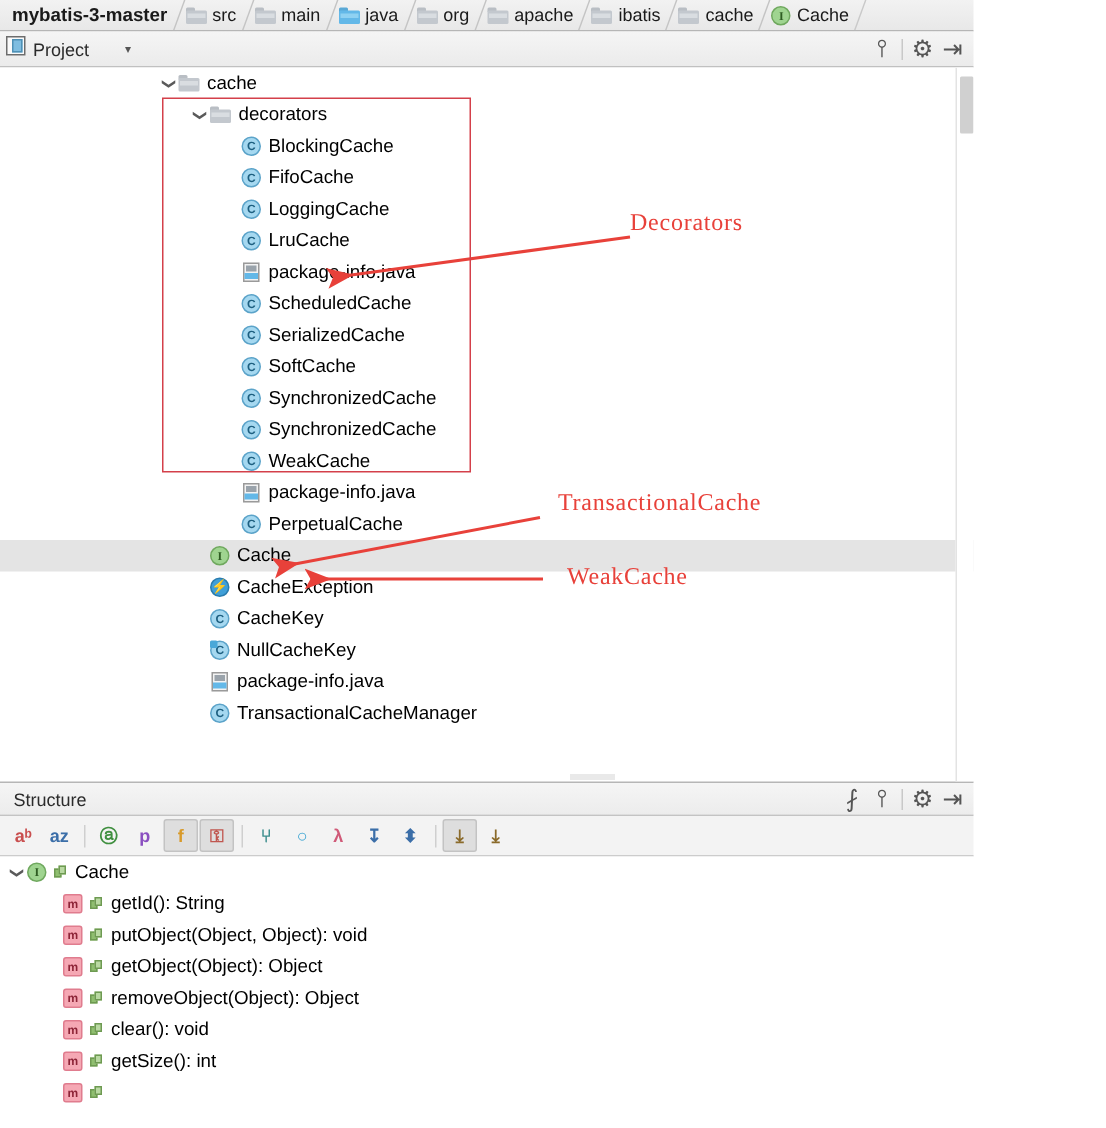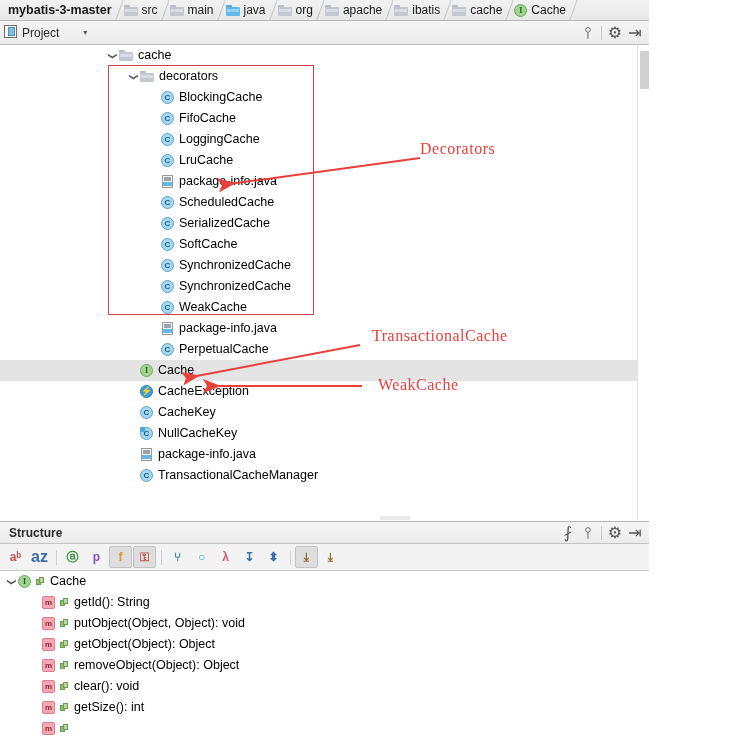--- a/index.html
+++ b/index.html
@@ -166,21 +166,21 @@
     background: #e9e9e9;
   }
 
   
   .struct-header {
     height: 22px;
     background: linear-gradient(to bottom, #f5f5f5 0%, #ececec 100%);
     border-bottom: 1px solid #c3c3c3;
     display:flex; align-items:center; padding: 0 4px;
   }
-  .struct-title { font-size: 12px; color:#2b2b2b; margin-left:5px;font-weight:bold; }
+  .struct-title { font-size: 12px; color:#2b2b2b; margin-left:5px; }
   .struct-toolbar {
     height: 27px;
     background: #f3f3f3;
     border-bottom: 1px solid #cccccc;
     display: flex; align-items: center;
     padding-left: 4px;
   }
   .tb-item {
     width: 23px; height: 22px; margin-right: 1px;
     display:flex; align-items:center; justify-content:center;
@@ -494,21 +494,21 @@
     <span class="tw-sep"></span>
     <span class="tw-btn">⚙</span>
     <span class="tw-btn">⇥</span>
   </div>
 
   <div class="struct-toolbar" id="struct-toolbar">
       <div class="tb-item">
         <span style="font-size: 12px; font-weight: bold; color: rgb(201, 79, 79); line-height: 1;">aᵇ</span>
       </div>
       <div class="tb-item">
-        <span style="font-size: 16px; font-weight: bold; color: rgb(59, 110, 168); line-height: 1;">az</span>
+        <span style="font-size: 12px; font-weight: bold; color: rgb(59, 110, 168); line-height: 1;">az</span>
       </div>
       <span class="tb-div"></span>
       <div class="tb-item">
         <span style="font-size: 12px; font-weight: bold; color: rgb(63, 143, 63); line-height: 1;">ⓐ</span>
       </div>
       <div class="tb-item">
         <span style="font-size: 12px; font-weight: bold; color: rgb(138, 79, 192); line-height: 1;">p</span>
       </div>
       <div class="tb-item active">
         <span style="font-size: 12px; font-weight: bold; color: rgb(216, 154, 42); line-height: 1;">f</span>

